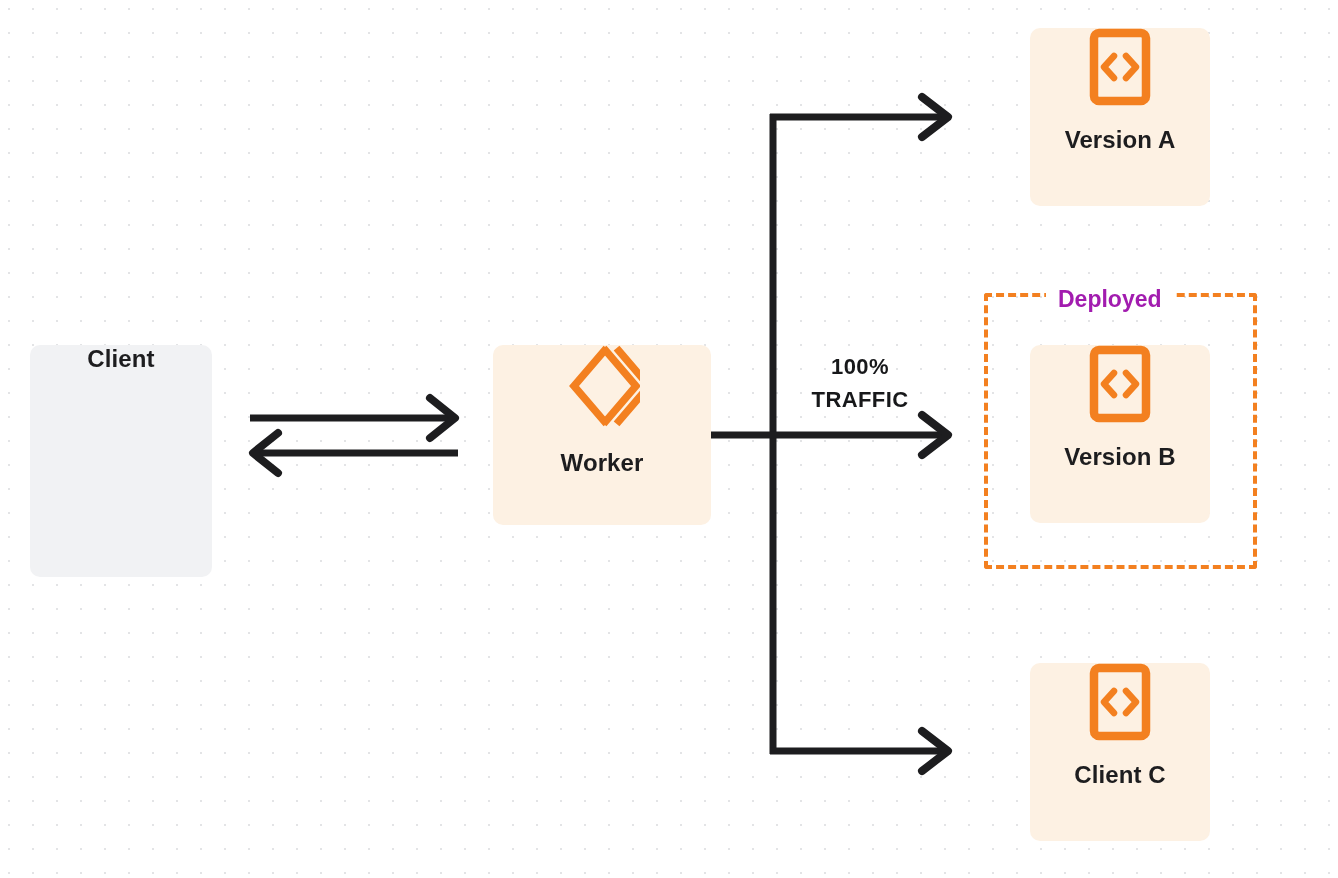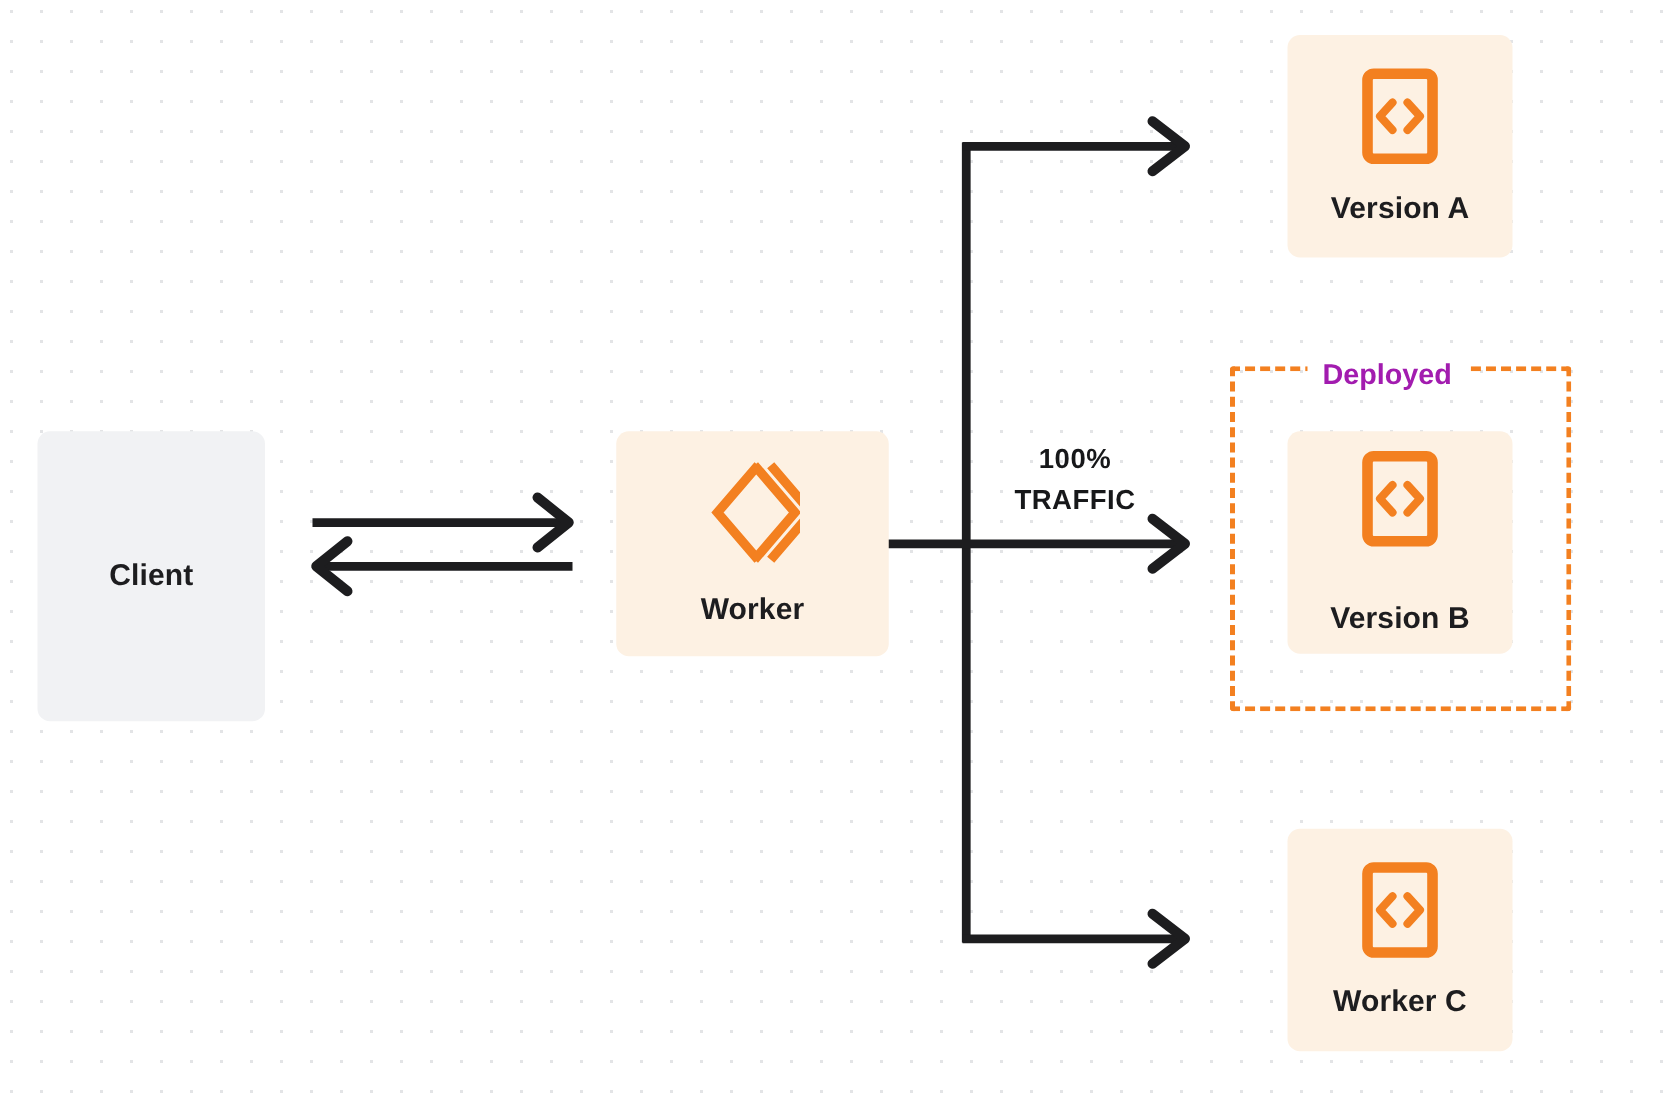--- a/index.html
+++ b/index.html
@@ -25,21 +25,20 @@
   }
 
   
   .node {
     position: absolute;
     box-sizing: border-box;
     border-radius: 10px;
     display: flex;
     flex-direction: column;
     align-items: center;
-    justify-content: center;
   }
 
   .node-label {
     font-size: 24px;
     font-weight: bold;
     color: #1d1d1f;
     letter-spacing: 0.1px;
     white-space: nowrap;
   }
 
@@ -63,21 +62,21 @@
   #worker-node .node-label { margin-top: 18px; }
 
   
   .version-node {
     left: 1030px;
     width: 180px;
     height: 178px;
     background: #fdf1e3;
   }
   #version-a-node { top: 28px; }
-  #version-b-node { top: 345px; gap: 22px; }
+  #version-b-node { top: 345px; }
   #version-c-node { top: 663px; }
   .version-node .node-label { margin-top: 16px; }
 
   .version-icon { display: block; }
   .worker-icon  { display: block; }
 
   
   #deployed-group {
     position: absolute;
     left: 984px;
@@ -208,21 +207,21 @@
   </div>
 
   <div class="node version-node" id="version-c-node">
     <span class="version-icon">
       <svg width="62" height="78" viewBox="0 0 62 78" fill="none" aria-hidden="true">
         <rect x="5" y="5" width="52" height="68" rx="5" ry="5" stroke="#f38020" stroke-width="8.5" fill="none"></rect>
         <polyline points="25,28 15,39 25,50" stroke="#f38020" stroke-width="6.5" stroke-linecap="round" stroke-linejoin="round" fill="none"></polyline>
         <polyline points="37,28 47,39 37,50" stroke="#f38020" stroke-width="6.5" stroke-linecap="round" stroke-linejoin="round" fill="none"></polyline>
       </svg>
     </span>
-    <span class="node-label">Worker C</span>
+    <span class="node-label">Client C</span>
   </div>
 
   <div id="traffic-label">
     <span class="traffic-line">100%</span>
     <span class="traffic-line">TRAFFIC</span>
   </div>
 
 </div>
 
 </body></html>

